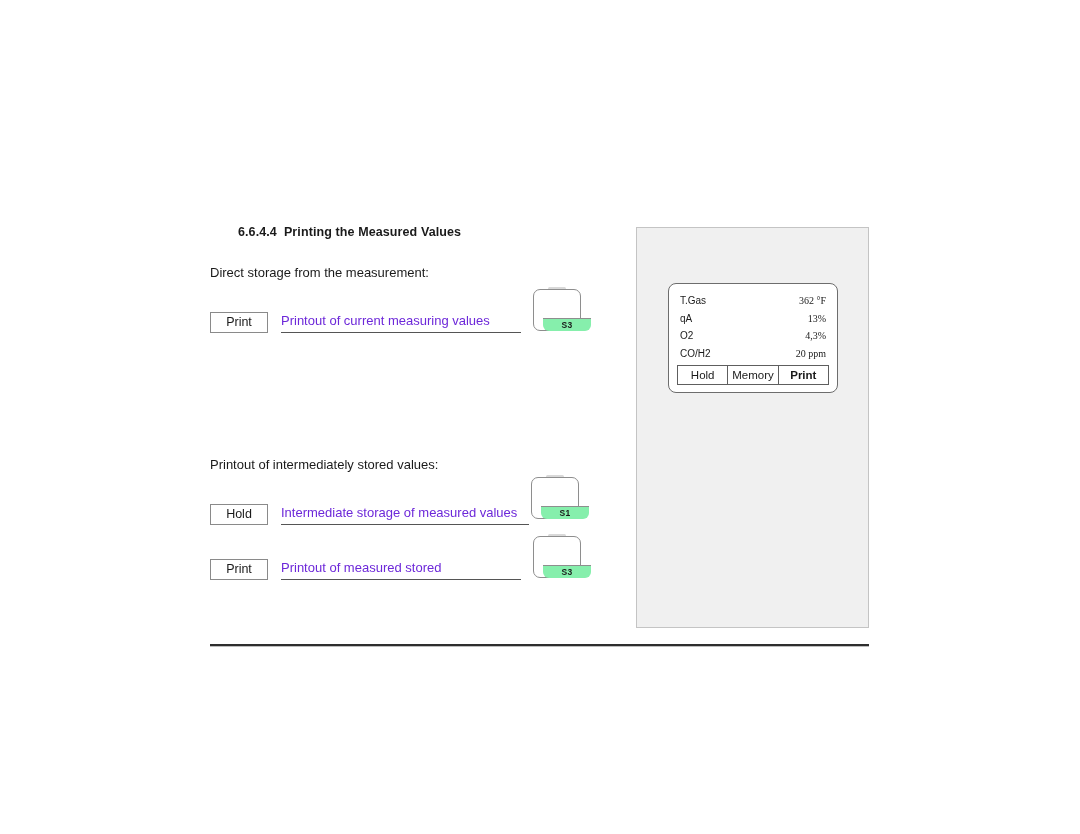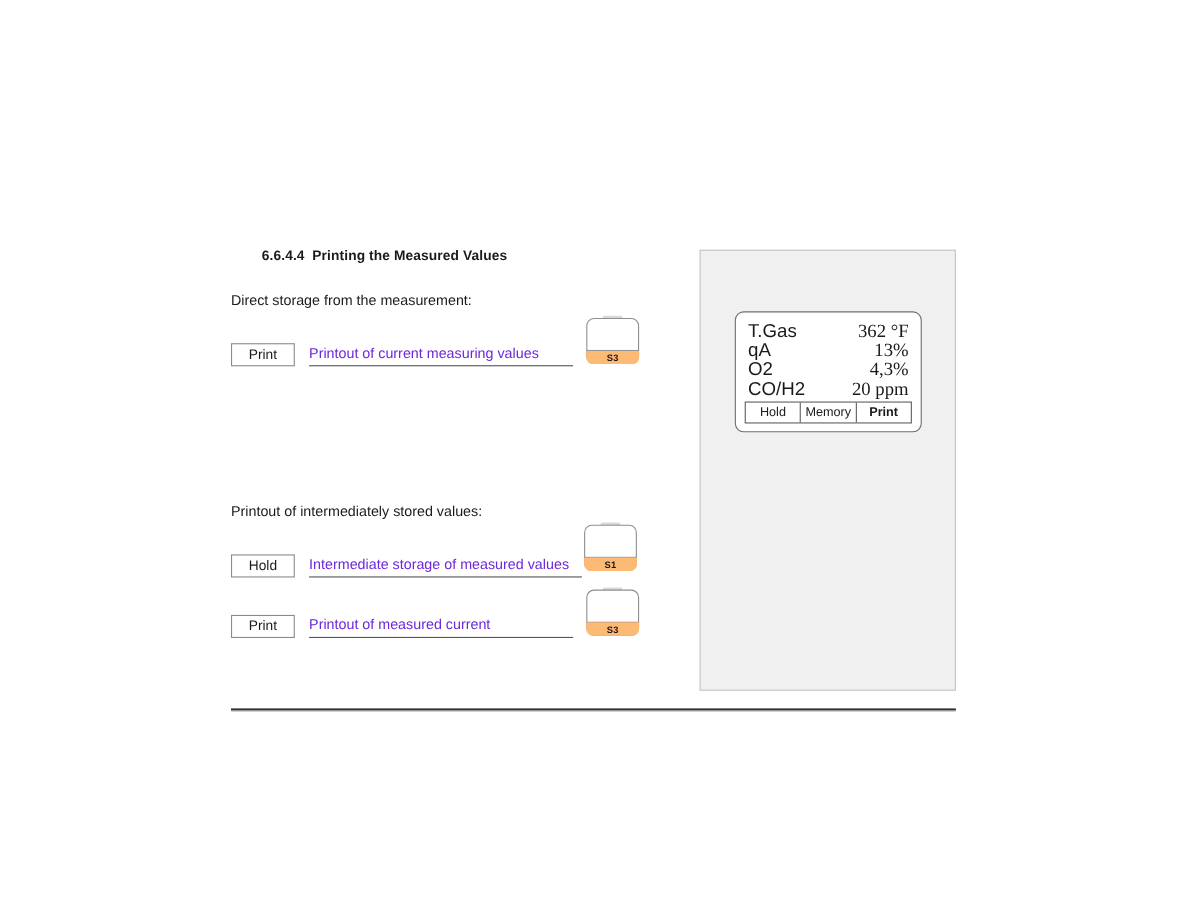--- a/index.html
+++ b/index.html
@@ -107,25 +107,25 @@
     left: 0; top: 0;
     width: 48px;
     height: 42px;
     border: 1.3px solid #8e8e8e;
     border-radius: 7px;
     background: #ffffff;
     box-sizing: border-box;
   }
   .hwkey-strip {
     position: absolute;
-    left: 0;
+    left: 10px;
     bottom: 0;
     width: 48px;
     height: 13px;
-    background: #fdba74;
+    background: #86efac;
     border-top: 1px solid #8e8e8e;
     border-radius: 0 0 6px 6px;
     box-sizing: border-box;
     font-size: 8.5px;
     font-weight: bold;
     line-height: 12px;
     text-align: center;
     color: #1a1a1a;
     letter-spacing: 0.2px;
   }
@@ -164,21 +164,21 @@
     padding: 8px 0 0 0;
   }
 
   .lcd-readouts {
     padding: 0 11px;
   }
   .lcd-line {
     display: flex;
     justify-content: space-between;
     align-items: baseline;
-    font-size: 17px;
+    font-size: 10px;
     line-height: 17.5px;
     color: #1a1a1a;
     white-space: nowrap;
   }
   .lcd-line .lbl { text-align: left; }
   .lcd-line .val { text-align: right; font-family: Liberation Serif, serif; }
 
   .lcd-buttons {
     position: absolute;
     left: 8px;
@@ -253,21 +253,21 @@
     <div class="row-underline"></div>
     <div class="hwkey">
       <div class="hwkey-notch"></div>
       <div class="hwkey-body"></div>
       <div class="hwkey-strip">S1</div>
     </div>
   </div>
 
   <div class="row row-3">
     <div class="key-box">Print</div>
-    <div class="row-label">Printout of measured current</div>
+    <div class="row-label">Printout of measured stored</div>
     <div class="row-underline"></div>
     <div class="hwkey">
       <div class="hwkey-notch"></div>
       <div class="hwkey-body"></div>
       <div class="hwkey-strip">S3</div>
     </div>
   </div>
 
   <div class="illus-panel">
     <div class="lcd">

